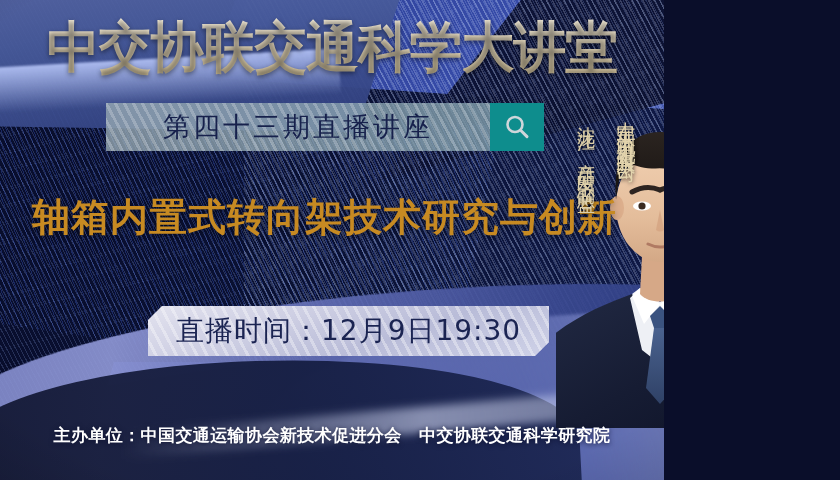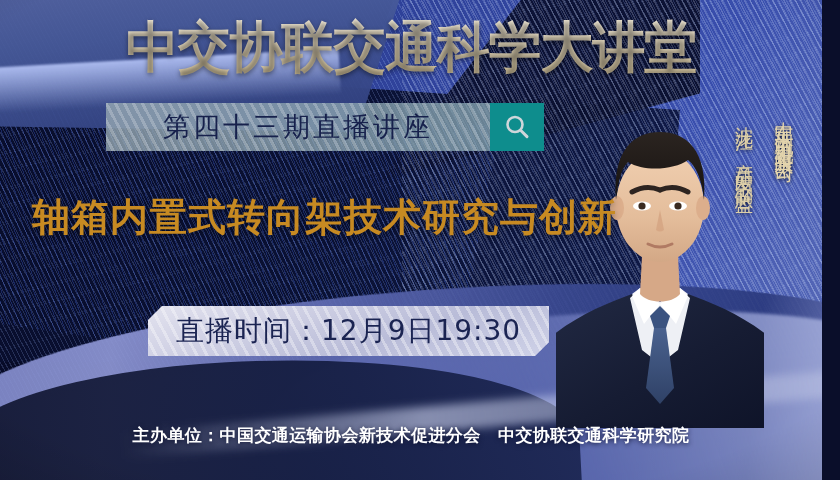--- a/index.html
+++ b/index.html
@@ -4,21 +4,21 @@
 <style>
   html, body {
     margin: 0; padding: 0;
     background: #0a0e2a;
   }
   body {
     font-family: "Liberation Sans", "DejaVu Sans", sans-serif;
   }
   #poster {
     position: relative;
-    width: 822px;
+    width: 664px;
     height: 480px;
     overflow: hidden;
     background: #0b0f2e;
   }
 
   
   .bg-base {
     position: absolute; inset: 0;
     background:
       radial-gradient(ellipse 700px 420px at 78% 22%, #2a3f91 0%, #1b2a6b 38%, #0d1440 70%, #070b28 100%),

